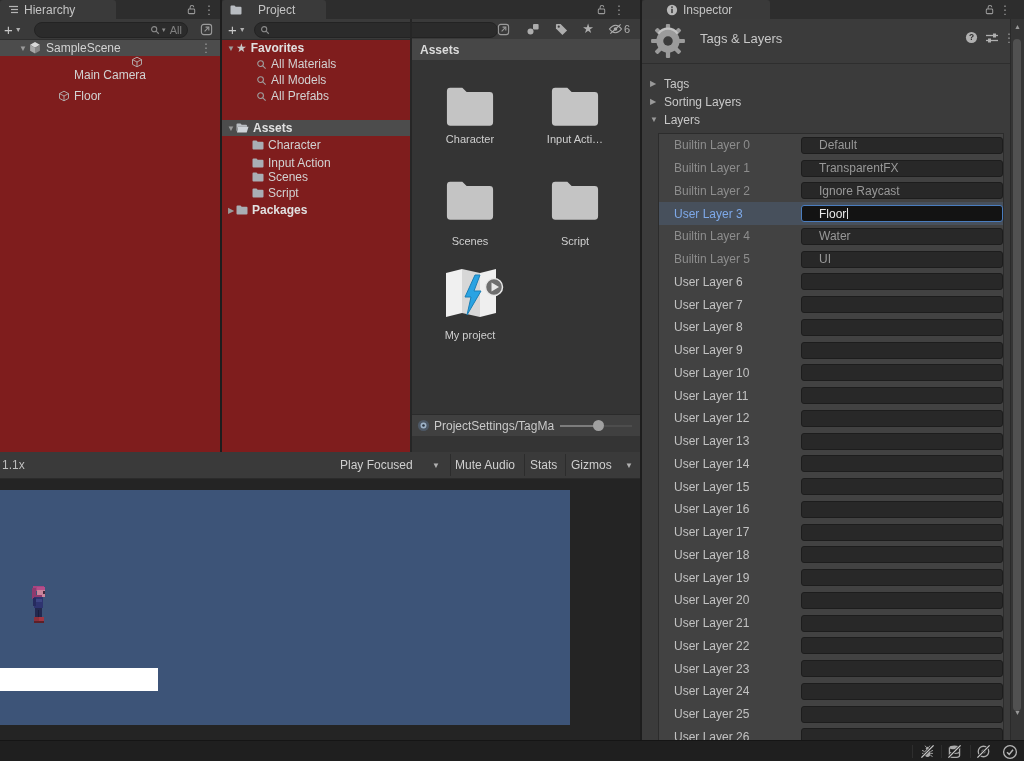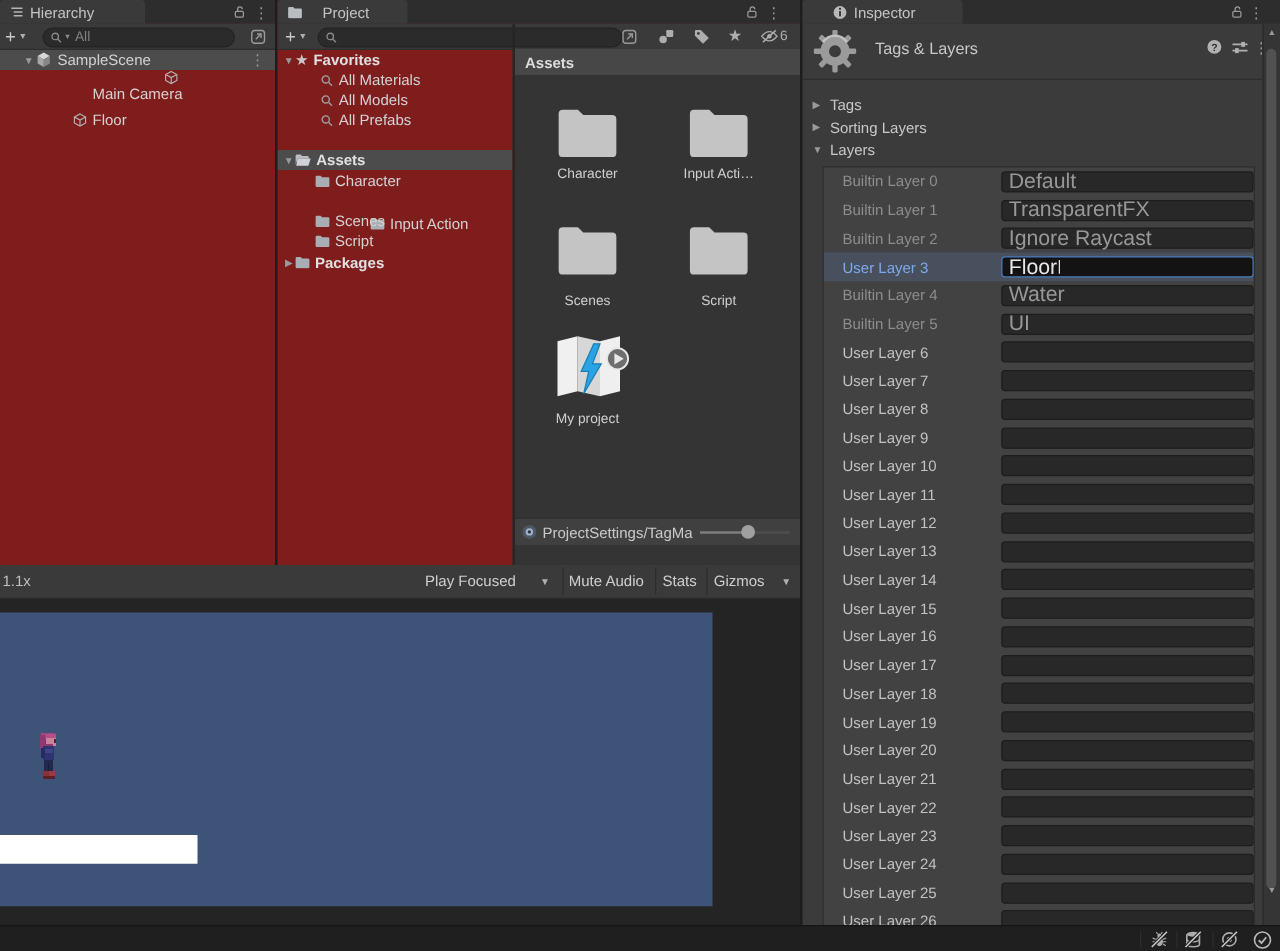--- a/index.html
+++ b/index.html
@@ -38,21 +38,21 @@
   #layers-list{position:absolute;left:16px;top:133px;width:344px;height:606px;background:#424242;
                border:1px solid #2c2c2c;overflow:hidden;}
   .lrow{height:22.75px;display:flex;align-items:center;padding-left:15px;}
   .lrow.sel{background:#47505c;}
   .llabel{width:127px;font-size:12px;color:#c2c2c2;flex:none;}
   .llabel.dim{color:#8d8d8d;}
   .llabel.bluelab{color:#7ea9e9;}
   .lfield{width:190px;height:15px;background:#282828;border:1px solid #1d1d1d;border-radius:3px;
           display:flex;align-items:center;padding:0 5px;}
   .lfield.focused{background:#131313;border:1px solid #4a7dbf;}
-  .lval{font-size:17px;color:#989898;white-space:pre;}
+  .lval{font-size:12px;color:#989898;white-space:pre;margin-left:12px;}
   .lfield.focused .lval{color:#e8e8e8;}
   .tcaret{display:none;width:1px;height:11px;background:#e0e0e0;margin-left:1px;}
   .tcaret.show{display:block;animation:blink 1s steps(1) infinite;}
   @keyframes blink{50%{opacity:0;}}
   
   #insp-scroll{position:absolute;right:0;top:19px;width:13px;bottom:0;background:#353535;border-left:1px solid #2a2a2a;}
   #insp-thumb{position:absolute;left:2px;top:20px;width:8px;height:672px;background:#515151;border-radius:4px;}
   .sarrow{position:absolute;left:0;width:13px;font-size:7px;color:#999;text-align:center;}
   
   #statusbar{position:absolute;left:0;top:740px;width:1024px;height:21px;background:#1f1f1f;border-top:1px solid #151515;}
@@ -80,21 +80,21 @@
       <span class="stripicn" style="right:22px;">
         <svg width="11" height="11" viewBox="0 0 12 12">
             <rect x="2.5" y="5.5" width="7" height="5" rx="1" fill="none" stroke="#9a9a9a" stroke-width="1.1"></rect>
             <path d="M4.5 5.5 V3.6 a2 2 0 0 1 4 0" fill="none" stroke="#9a9a9a" stroke-width="1.1"></path>
           </svg>
       </span>
       <span class="stripicn kebab" style="right:4px;">⋮</span>
     </div>
     <div class="toolbar">
       <div class="plusbtn">+<span class="cdn">▼</span></div>
-      <div class="search" style="left:34px;width:142px;">
+      <div class="search" style="left:34px;width:142px;justify-content:flex-end;">
         <span>
             <svg width="10" height="10" viewBox="0 0 12 12">
               <circle cx="5" cy="5" r="3.1" fill="none" stroke="#8a8a8a" stroke-width="1.3"></circle>
               <line x1="7.4" y1="7.4" x2="10.5" y2="10.5" stroke="#8a8a8a" stroke-width="1.3"></line>
             </svg>
           </span>
         <span class="cdn">▼</span>
         <span>All</span>
       </div>
       <div class="iconbtn abs" style="right:6px;top:3px;width:16px;height:14px;">
@@ -240,21 +240,21 @@
         <span class="boldtxt">Assets</span>
       </div>
       <div class="treerow" style="top:98px;">
         <span class="icn" style="margin-left:30px;">
             <svg width="12" height="10" viewBox="0 0 12 10">
               <path d="M0.5 1.5 q0-1 1-1 h3 l1.2 1.3 h4.8 q1 0 1 1 v5.7 q0 1-1 1 h-9 q-1 0-1-1 z" fill="#a9aeb4"></path>
             </svg>
           </span>
         <span>Character</span>
       </div>
-      <div class="treerow" style="top:132px;margin-left:44px;">
+      <div class="treerow" style="top:116px;">
         <span class="icn" style="margin-left:30px;">
             <svg width="12" height="10" viewBox="0 0 12 10">
               <path d="M0.5 1.5 q0-1 1-1 h3 l1.2 1.3 h4.8 q1 0 1 1 v5.7 q0 1-1 1 h-9 q-1 0-1-1 z" fill="#a9aeb4"></path>
             </svg>
           </span>
         <span>Input Action</span>
       </div>
       <div class="treerow" style="top:130px;">
         <span class="icn" style="margin-left:30px;">
             <svg width="12" height="10" viewBox="0 0 12 10">

